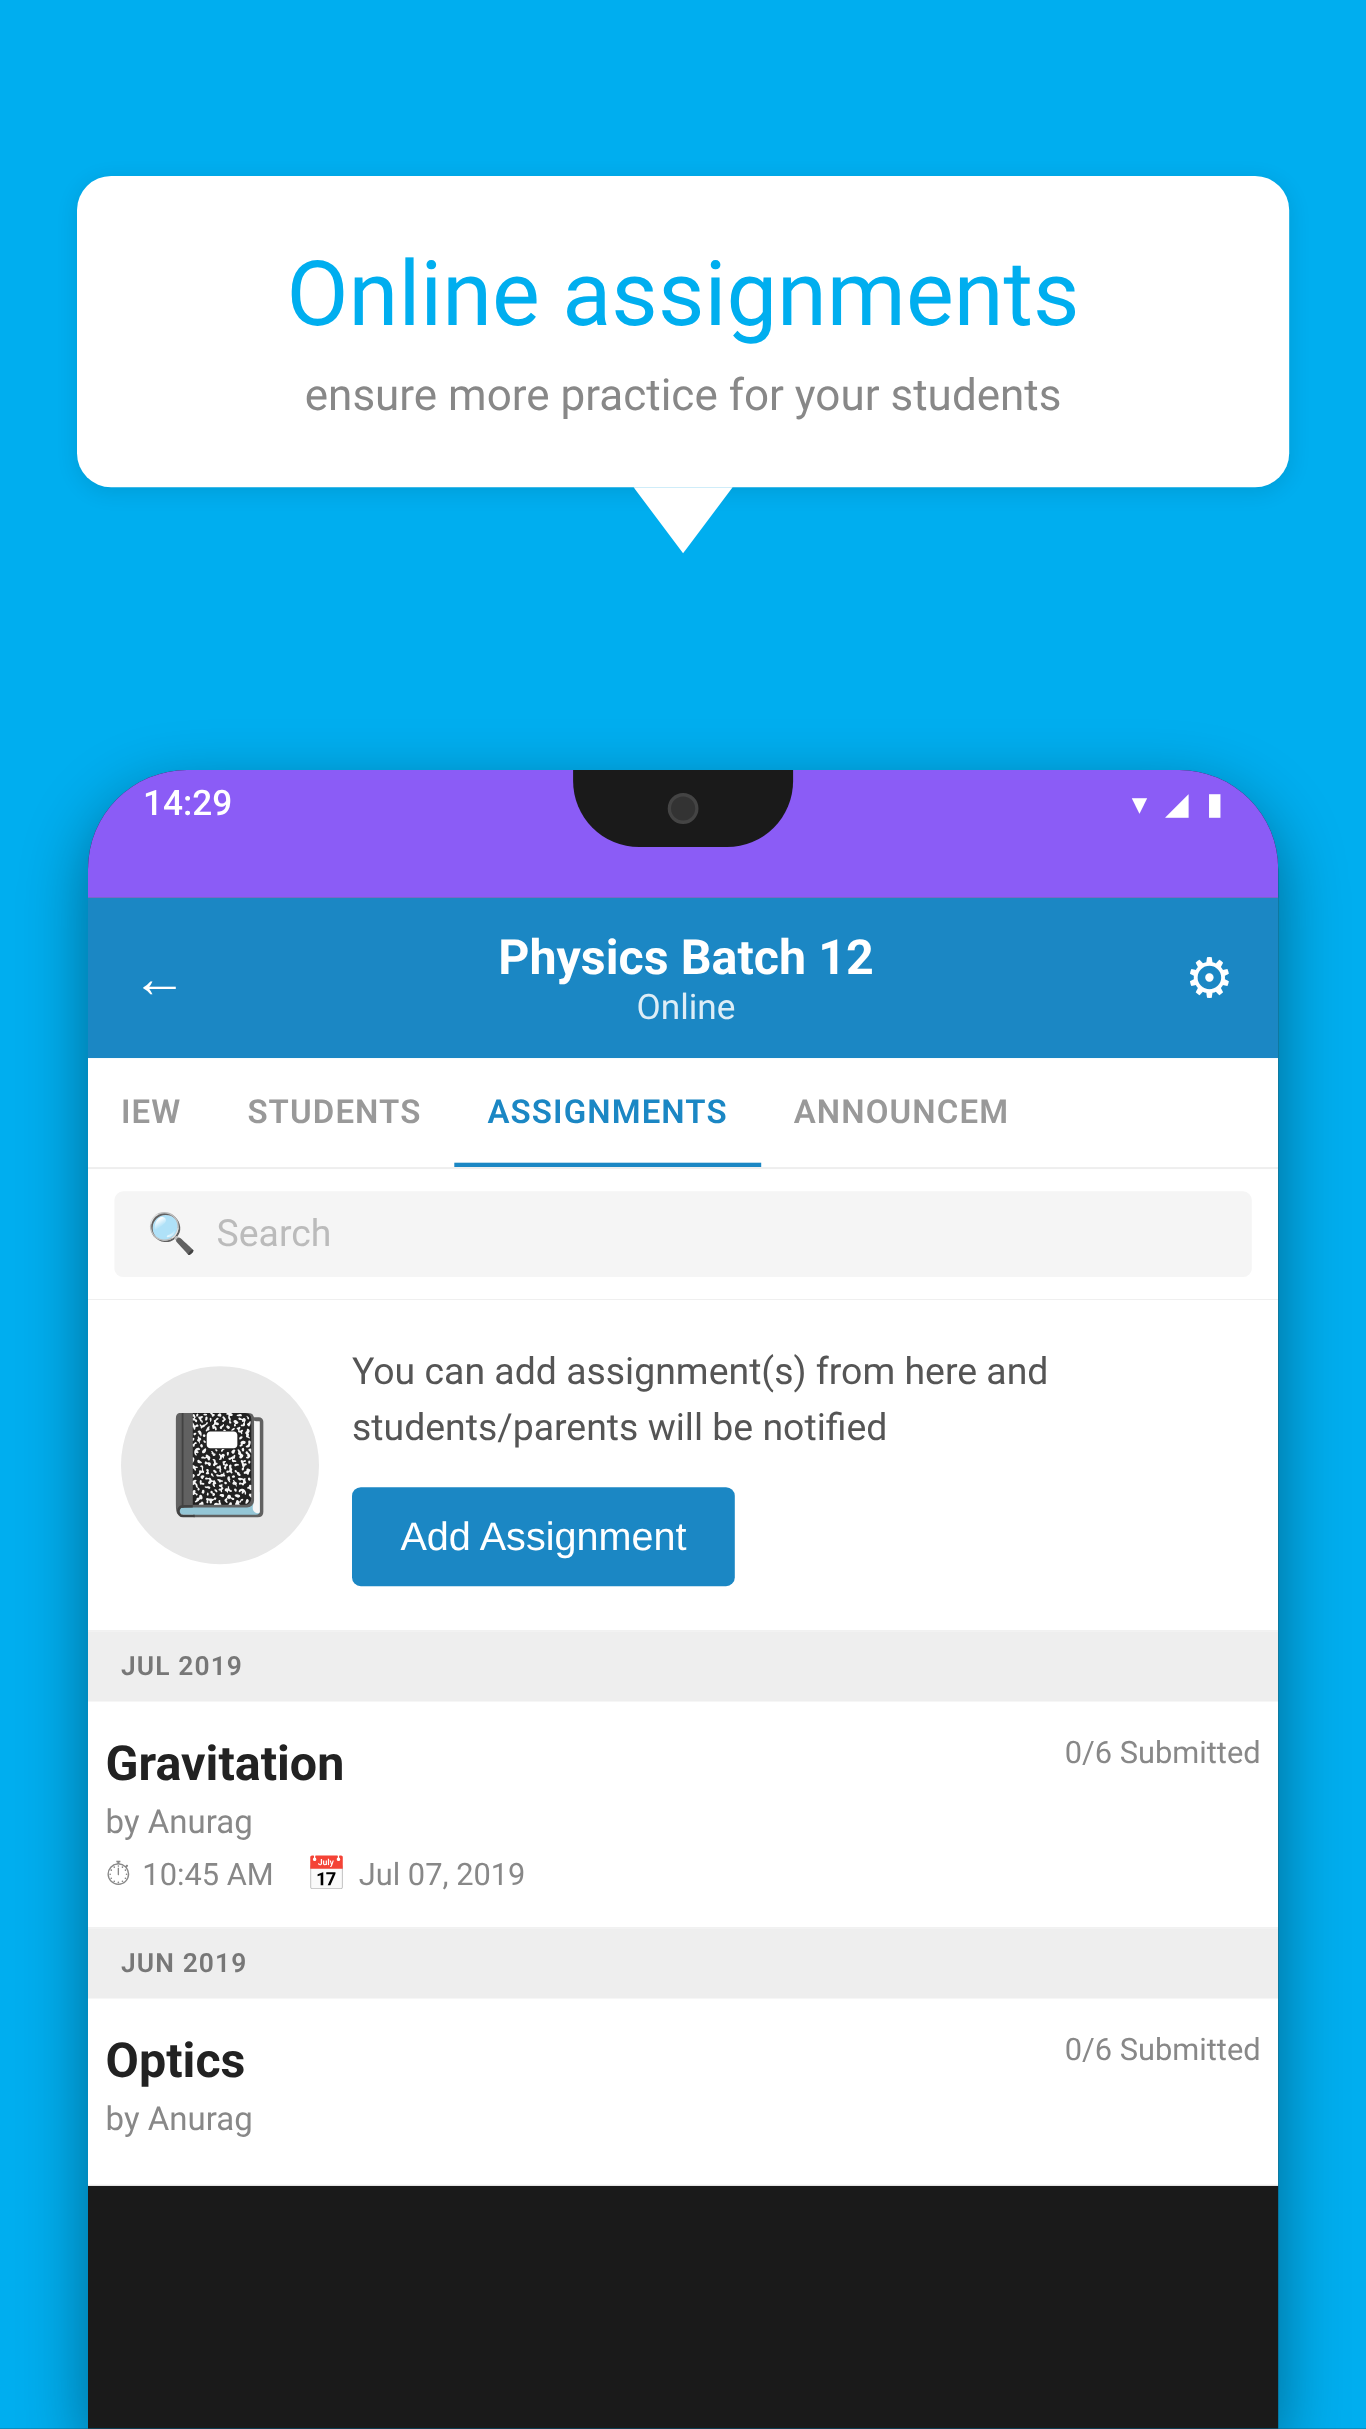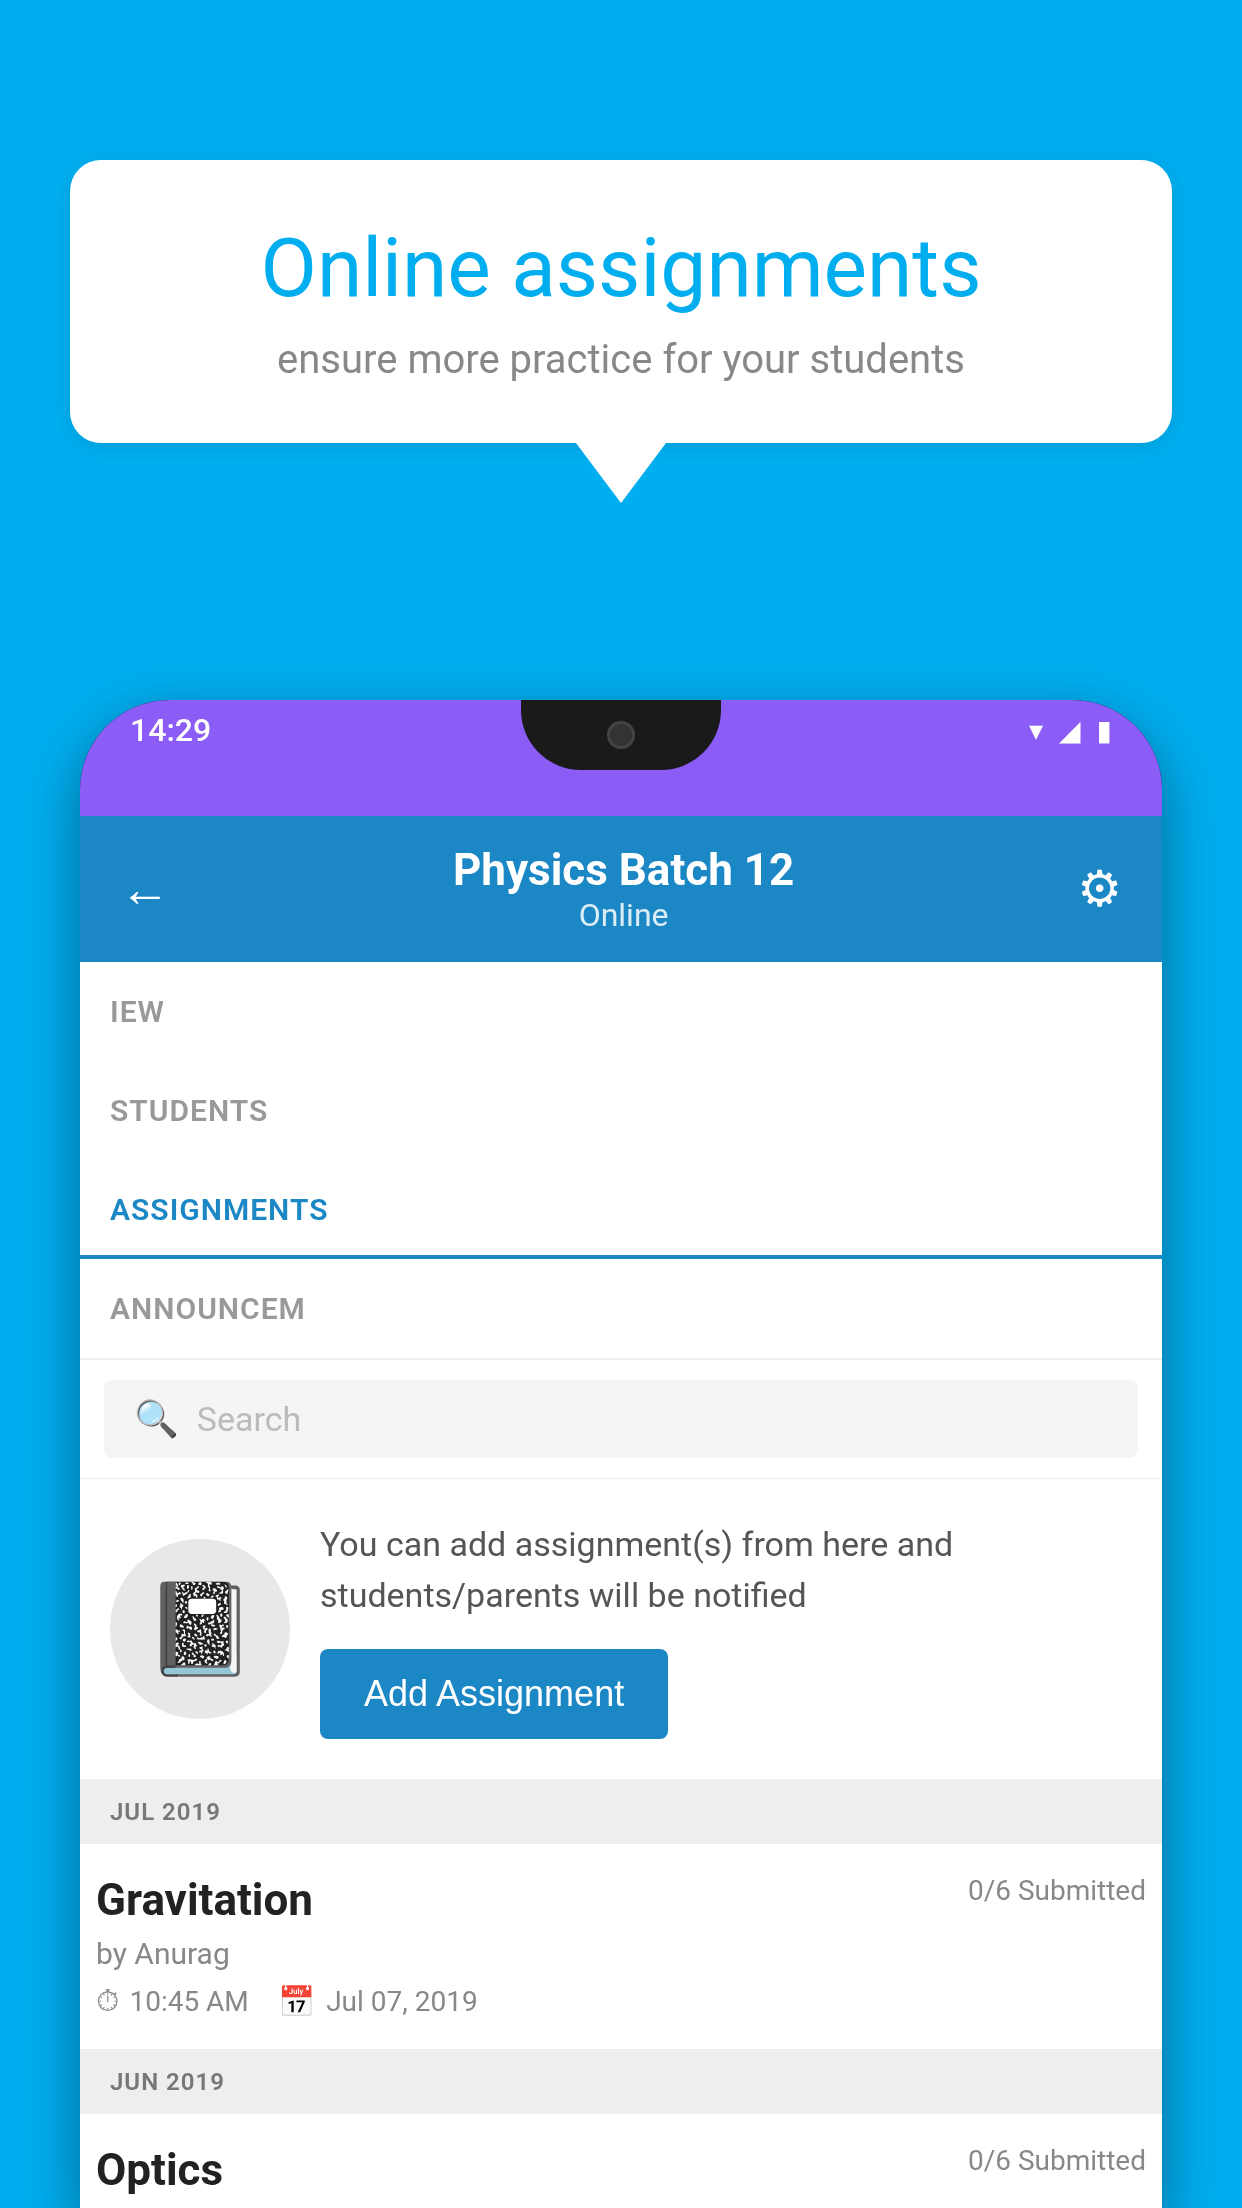--- a/index.html
+++ b/index.html
@@ -165,21 +165,20 @@
       color: white;
       font-size: 50px;
     }
 
     
     .tabs-bar {
       background: white;
       display: flex;
       border-bottom: 2px solid #eee;
       overflow: hidden;
-      flex-direction: column;
     }
 
     .tab-item {
       padding: 32px 30px;
       font-size: 30px;
       font-weight: 600;
       color: #999;
       letter-spacing: 1px;
       cursor: pointer;
       position: relative;

